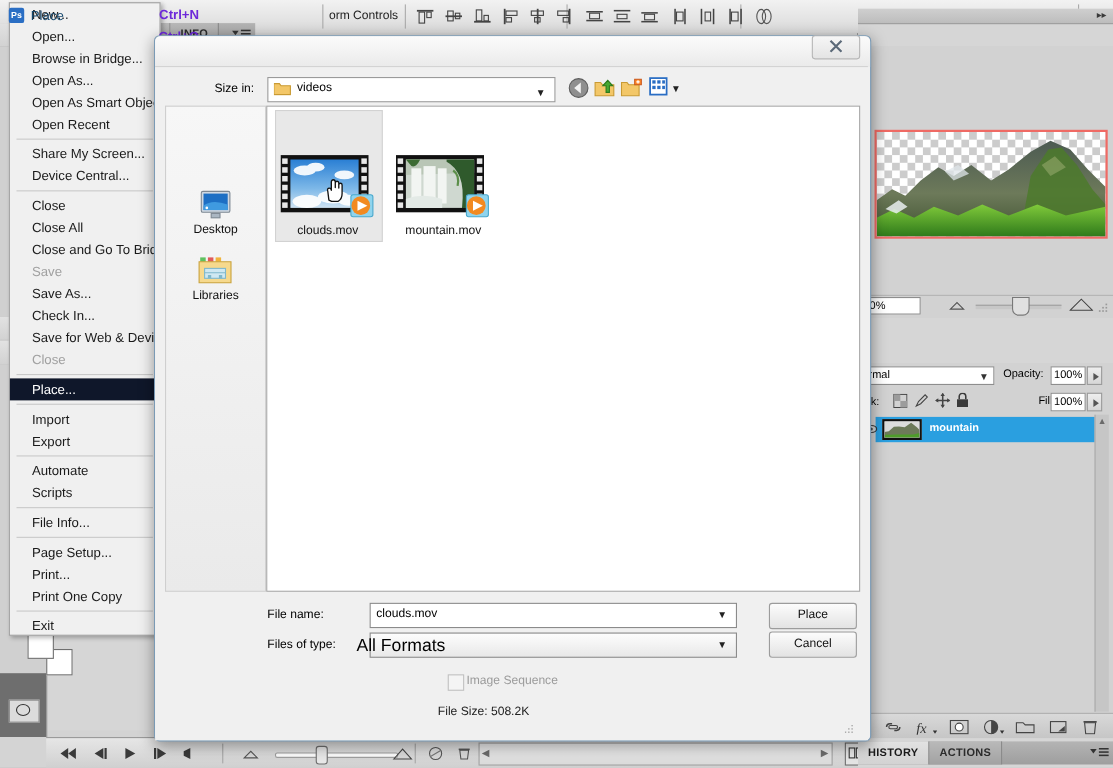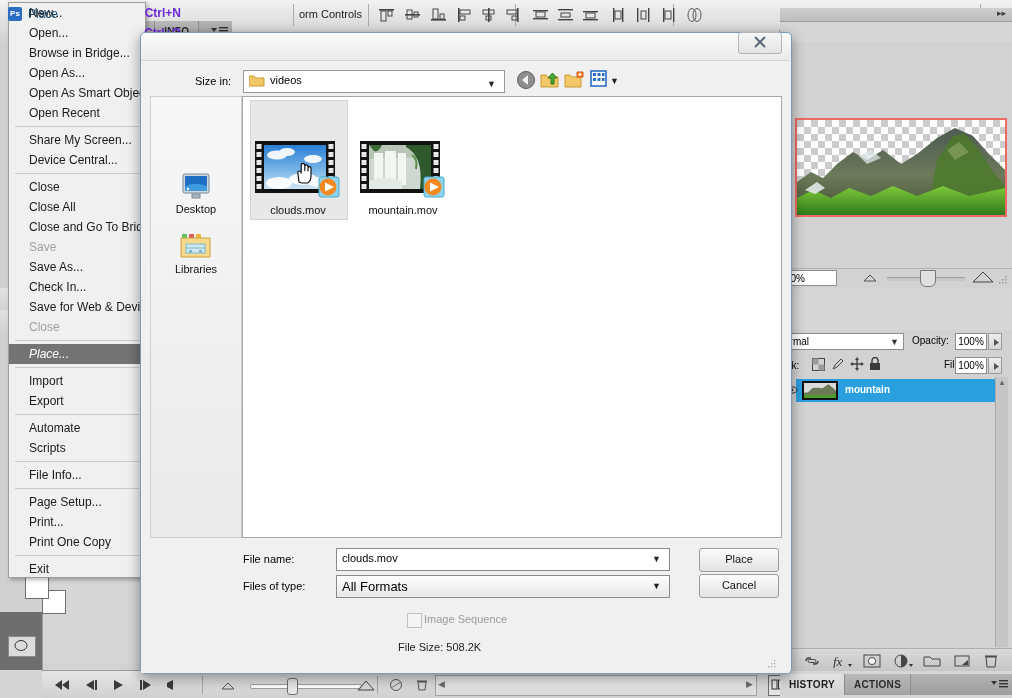--- a/index.html
+++ b/index.html
@@ -101,21 +101,21 @@
     background:linear-gradient(#d9d9d9,#c6c6c6);border-top:1px solid #aeaeae;}
   .lfico{position:absolute;top:5px;width:20px;height:14px;}
   #hist-tabrow{left:780px;top:674px;}
 
   
   #file-menu{left:8px;top:2px;width:136px;height:574px;background:#f0f0f0;
     border:1px solid #9e9e9e;box-shadow:2px 2px 4px rgba(0,0,0,.28);}
   .mi{position:relative;height:20px;line-height:20px;padding-left:20px;
      font-size:12px;color:#1a1a1a;white-space:nowrap;}
   .mi.disabled{color:#a0a0a0;}
-  .mi.sel{background:#737373;color:#fff;font-style:italic;}
+  .mi.sel{background:#0f172a;color:#fff;}
   .mi .sc{position:absolute;right:-36px;top:0;font-size:12px;color:#6d28d9;font-weight:bold;}
   .msep{height:1px;margin:3px 6px 3px 6px;background:#c9c9c9;}
 
   
   #place-dlg{left:140px;top:32px;width:650px;height:640px;
     background:#f0f0f0;border:1px solid #7a9ab5;border-radius:5px;
     box-shadow:0 4px 14px rgba(0,0,0,.40);}
   #dlg-title-bar{left:0;top:0;width:650px;height:28px;
     background:linear-gradient(#fbfbfb,#eaeaea);border-radius:5px 5px 0 0;}
   #dlg-ps-icon{left:8px;top:7px;width:14px;height:14px;background:#2a6ec4;
@@ -148,21 +148,21 @@
   .fitem .flabel{display:block;margin-top:5px;font-size:11px;color:#111;}
   #fitem-sel-bg{left:250px;top:100px;width:96px;height:118px;background:#e8e8e8;
     border:1px solid #d2d2d2;}
 
   #fname-label{left:243px;top:553px;font-size:11px;}
   #ftype-label{left:243px;top:580px;font-size:11px;}
   #fname-combo{left:336px;top:548px;width:332px;height:21px;background:#fff;border:1px solid #8b8b8b;}
   #fname-text{left:342px;top:552px;font-size:11px;}
   #ftype-combo{left:336px;top:575px;width:332px;height:21px;
     background:linear-gradient(#fdfdfd,#e8e8e8);border:1px solid #8b8b8b;}
-  #ftype-text{left:342px;top:579px;font-size:13px;}
+  #ftype-text{left:324px;top:579px;font-size:16px;}
   .combo-caret{position:absolute;}
   .dlgbtn{position:absolute;width:78px;height:22px;
     background:linear-gradient(#fcfcfc,#e3e3e3);border:1px solid #9c9c9c;
     border-radius:3px;text-align:center;line-height:21px;font-size:11px;color:#111;}
   #btn-place{left:699px;top:548px;}
   #btn-cancel{left:699px;top:574px;}
   #imgseq-box{left:407px;top:613px;width:13px;height:13px;background:#f4f4f4;
     border:1px solid #c0c0c0;}
   #imgseq-label{left:424px;top:613px;font-size:11px;color:#9b9b9b;}
   #filesize{left:398px;top:641px;font-size:11px;color:#222;}

